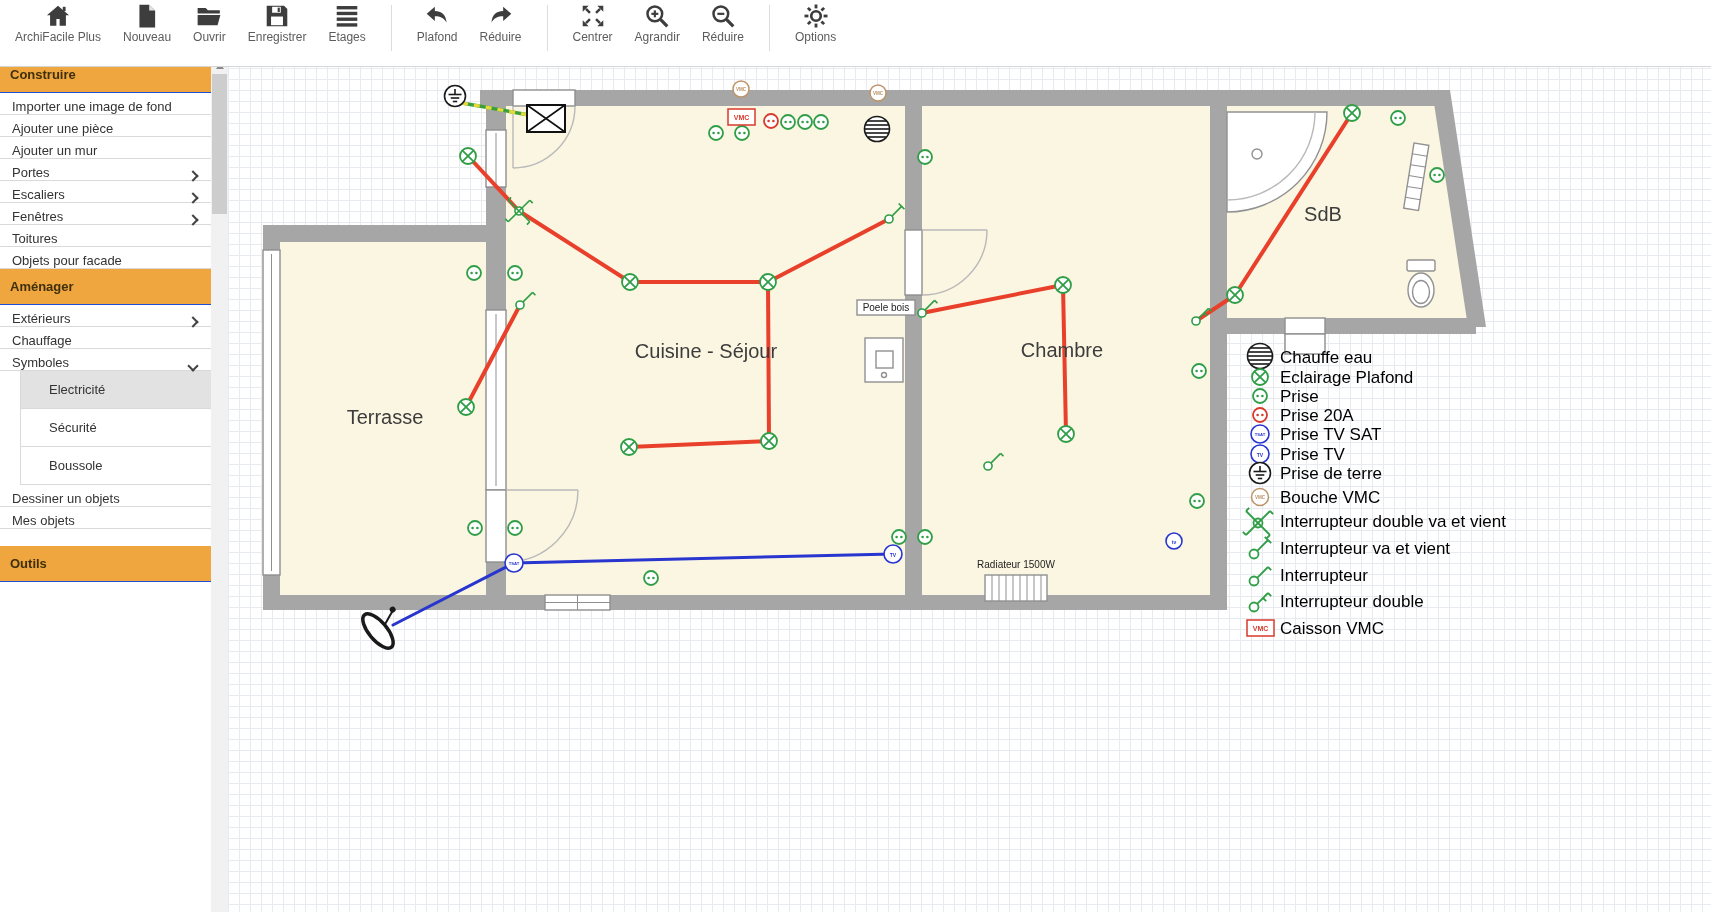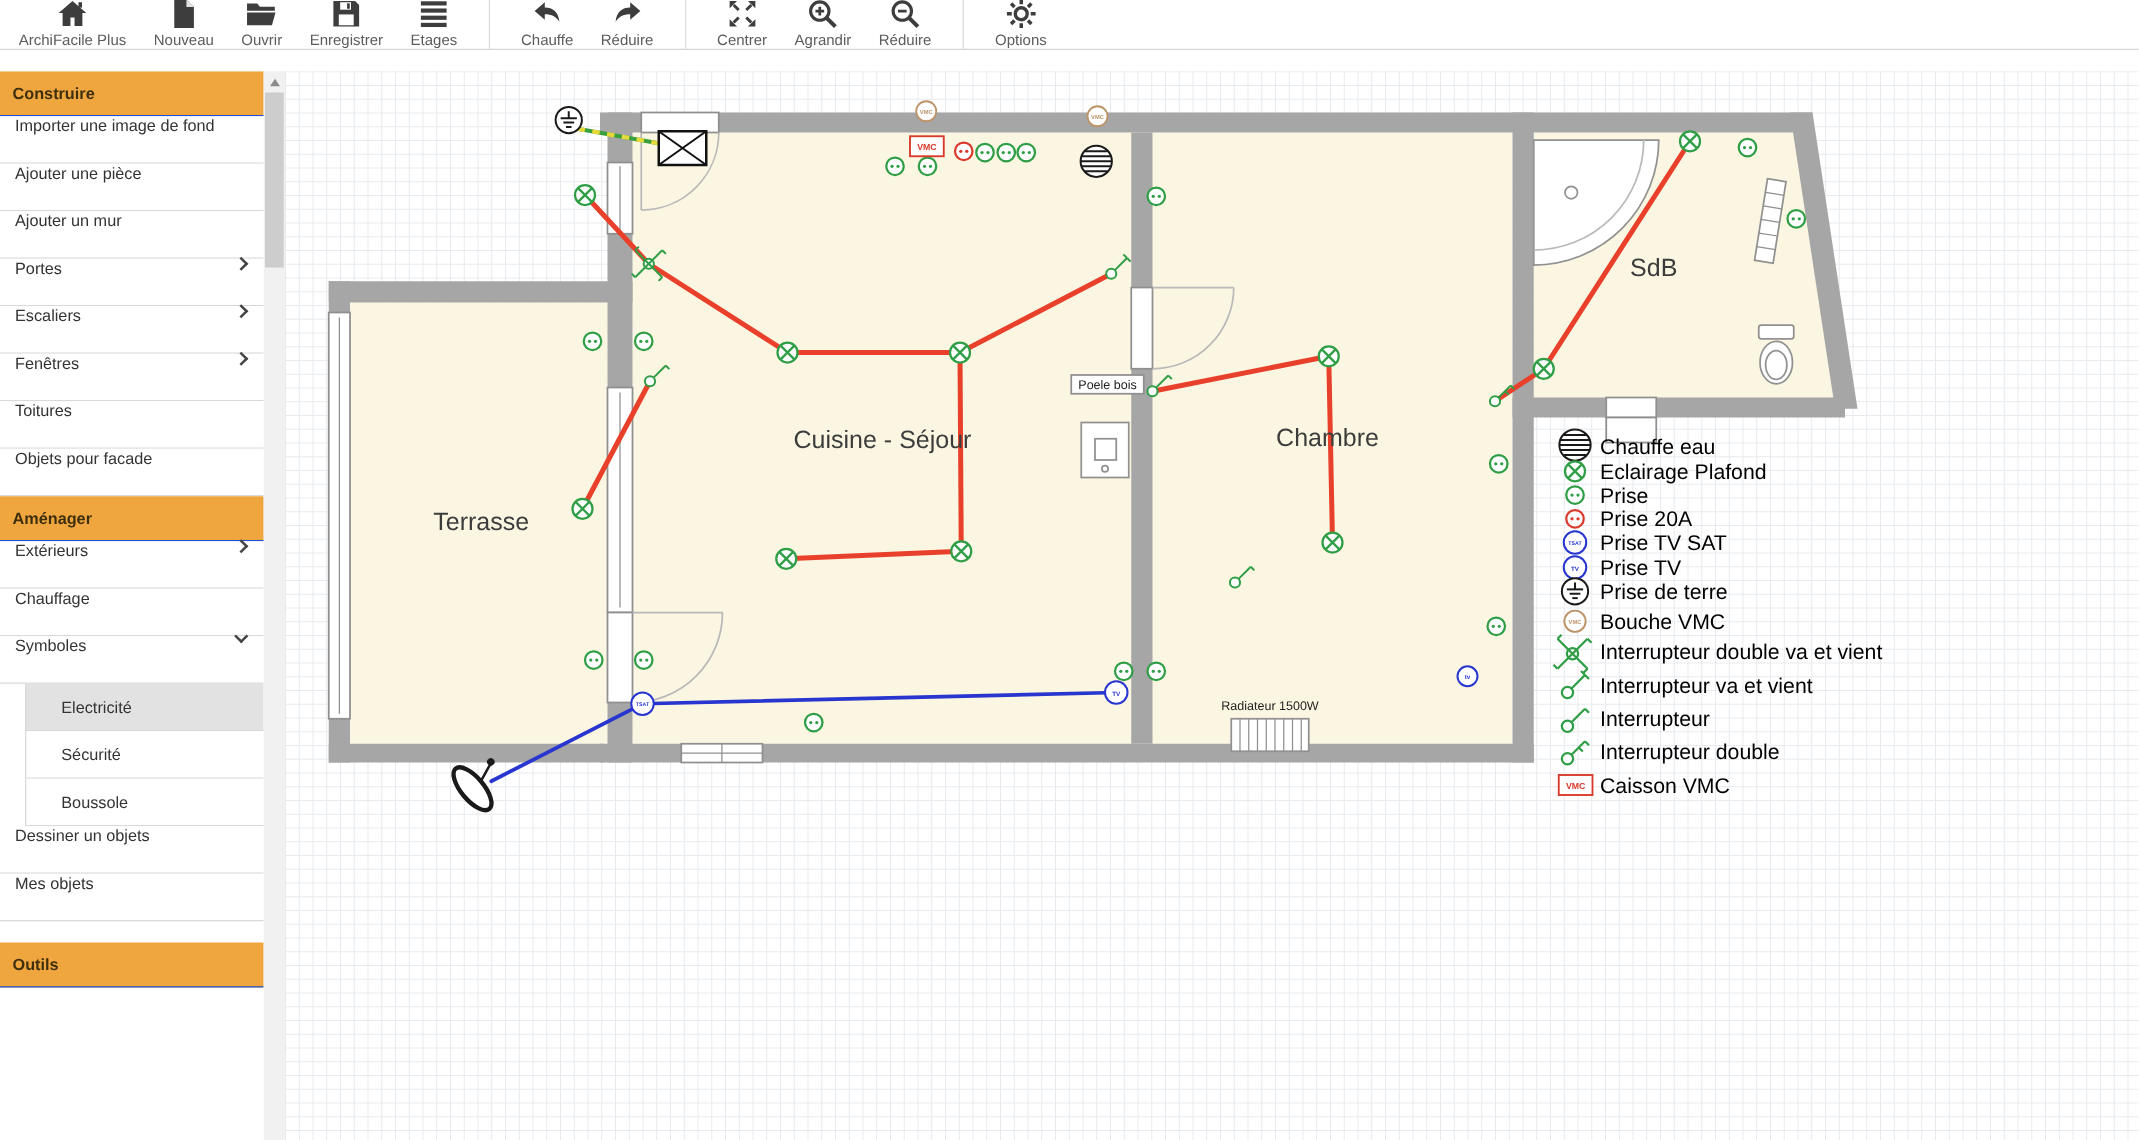--- a/index.html
+++ b/index.html
@@ -1,33 +1,33 @@
 <!DOCTYPE html>
 <html><head>
 <meta charset="utf-8">
 <style>
   *{box-sizing:border-box;margin:0;padding:0}
   html,body{width:1711px;height:912px;overflow:hidden;background:#fff;
     font-family:"Liberation Sans",sans-serif;}
 
   
-  .toolbar{position:absolute;top:0;left:0;width:1711px;height:40px;background:#fff;
-    border-bottom:1px solid #d6d6d6;display:flex;align-items:flex-end;padding-left:4px;z-index:5}
+  .toolbar{position:absolute;top:0;left:0;width:1711px;height:67px;background:#fff;
+    border-bottom:1px solid #d6d6d6;display:flex;align-items:flex-start;padding-left:4px;z-index:5}
   .tb-btn{display:flex;flex-direction:column;align-items:center;justify-content:flex-start;
     padding:3px 11px 0 11px;cursor:pointer;min-width:52px}
   .tb-btn svg{display:block}
   .tb-label{font-size:12px;color:#5c5c5c;margin-top:1px;white-space:nowrap}
   .tb-sep{width:1px;height:46px;background:#dcdcdc;margin:5px 14px 0 14px}
   .ico{fill:#3d3d3d}
 
   
   .sidebar{position:absolute;top:57px;left:0;width:211px;bottom:0;background:#fff;overflow:hidden}
   .sb-header{height:36px;background:#efa63e;border-bottom:1px solid #1d4ed8;display:flex;
     align-items:center;padding-left:10px;font-size:13px;font-weight:bold;color:#3f2f0c}
-  .sb-item{height:38px;display:flex;align-items:flex-start;justify-content:space-between;
+  .sb-item{height:22px;display:flex;align-items:flex-end;justify-content:space-between;
     padding:0 12px;font-size:13px;color:#333;background:#fff;border-bottom:1px solid #d9d9d9;cursor:pointer}
   .sb-sub{height:38px;margin-left:20px;display:flex;align-items:center;padding-left:28px;
     font-size:13px;color:#333;background:#fff;border-bottom:1px solid #d9d9d9;border-left:1px solid #d9d9d9;cursor:pointer}
   .sb-sub.selected{background:#e2e2e2}
   .chev-r{width:8px;height:8px;border-right:2px solid #444;border-bottom:2px solid #444;
     transform:rotate(-45deg);margin-right:2px}
   .chev-d{width:8px;height:8px;border-right:2px solid #444;border-bottom:2px solid #444;
     transform:rotate(45deg);margin-right:2px;margin-top:-4px}
 
   
@@ -116,21 +116,21 @@
     </svg>
     <span class="tb-label">Etages</span>
   </div>
 
   <div class="tb-sep"></div>
 
   <div class="tb-btn">
     <svg width="26" height="26" viewBox="0 0 24 24">
       <path class="ico" d="M10 3.5 2.5 10l7.5 6.5v-4.2c5 0 8.5 1.7 10.8 5.7-.6-7.3-4.8-10.6-10.8-10.6z"></path>
     </svg>
-    <span class="tb-label">Chauffe</span>
+    <span class="tb-label">Plafond</span>
   </div>
 
   <div class="tb-btn">
     <svg width="26" height="26" viewBox="0 0 24 24">
       <path class="ico" d="M14 3.5 21.5 10 14 16.5v-4.2c-5 0-8.5 1.7-10.8 5.7.6-7.3 4.8-10.6 10.8-10.6z"></path>
     </svg>
     <span class="tb-label">Réduire</span>
   </div>
 
   <div class="tb-sep"></div>

